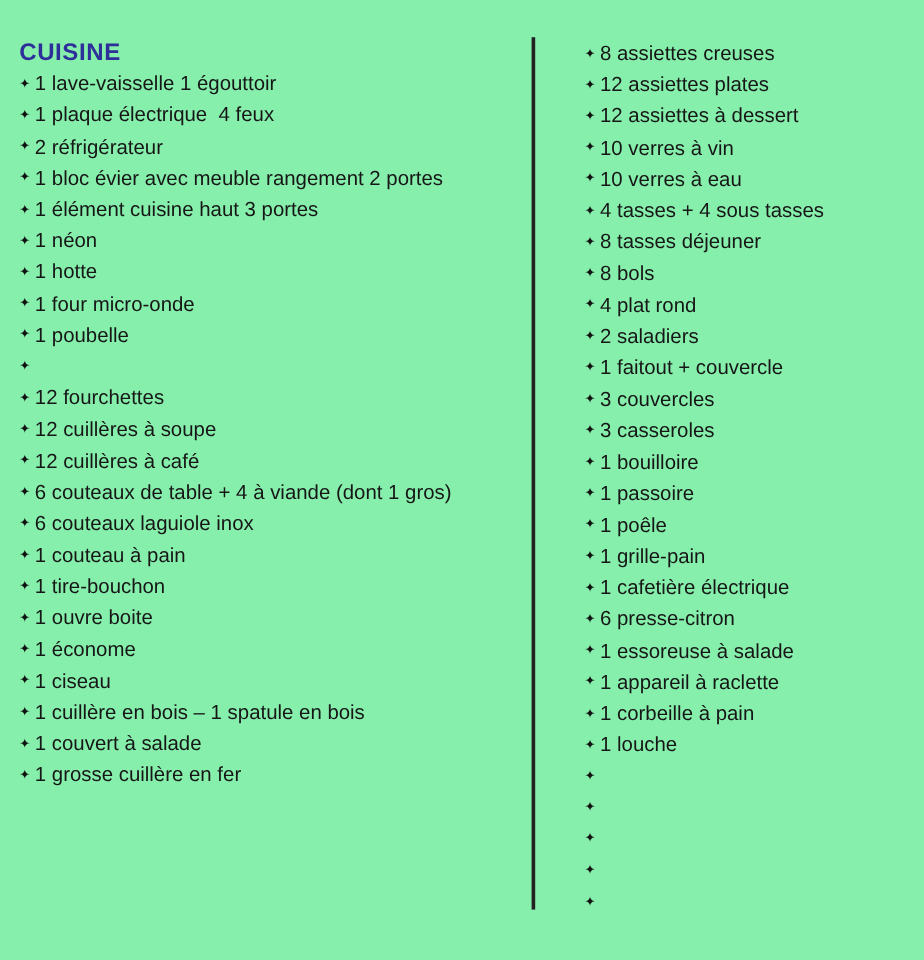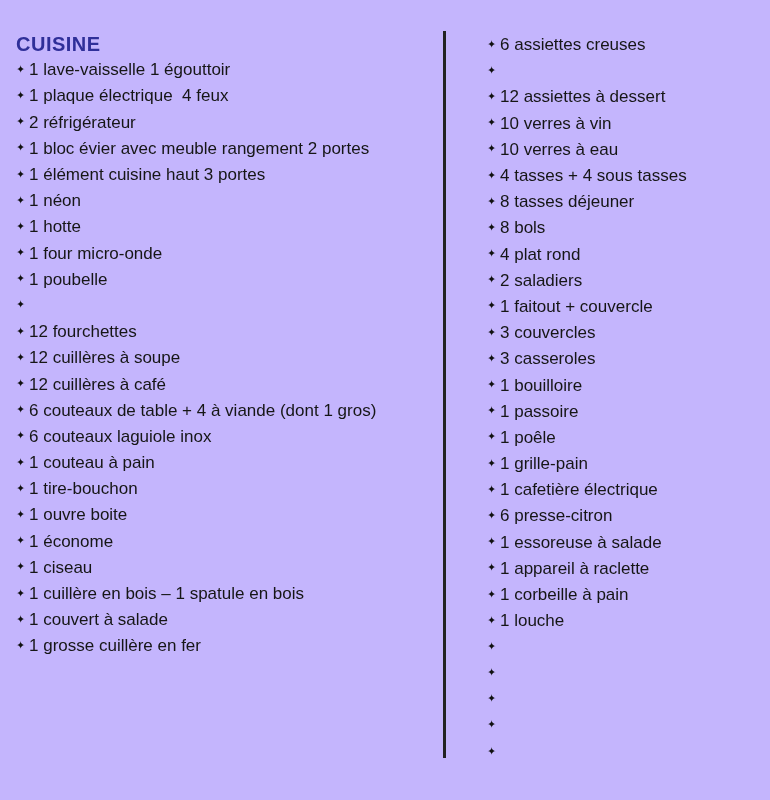--- a/index.html
+++ b/index.html
@@ -11,21 +11,21 @@
     width: 770px;
     height: 800px;
     position: relative;
     overflow: hidden;
     font-family: "Liberation Sans", sans-serif;
     color: #161616;
   }
   .page {
     position: absolute;
     inset: 0;
-    background: #c4b5fd;
+    background: #86efac;
   }
   .divider {
     position: absolute;
     left: 443px;
     top: 31px;
     width: 2.5px;
     height: 727px;
     background: #222222;
   }
   .col {
@@ -176,24 +176,25 @@
           <span class="bullet">✦</span>
           <span class="item-text">1 grosse cuillère en fer</span>
         </li>
     </ul>
   </div>
 
   <div class="col col-right">
     <ul class="item-list">
       <li class="row">
           <span class="bullet">✦</span>
-          <span class="item-text">6 assiettes creuses</span>
-        </li>
-      <li class="row">
-          <span class="bullet">✦</span>
+          <span class="item-text">8 assiettes creuses</span>
+        </li>
+      <li class="row">
+          <span class="bullet">✦</span>
+          <span class="item-text">12 assiettes plates</span>
         </li>
       <li class="row">
           <span class="bullet">✦</span>
           <span class="item-text">12 assiettes à dessert</span>
         </li>
       <li class="row">
           <span class="bullet">✦</span>
           <span class="item-text">10 verres à vin</span>
         </li>
       <li class="row">

